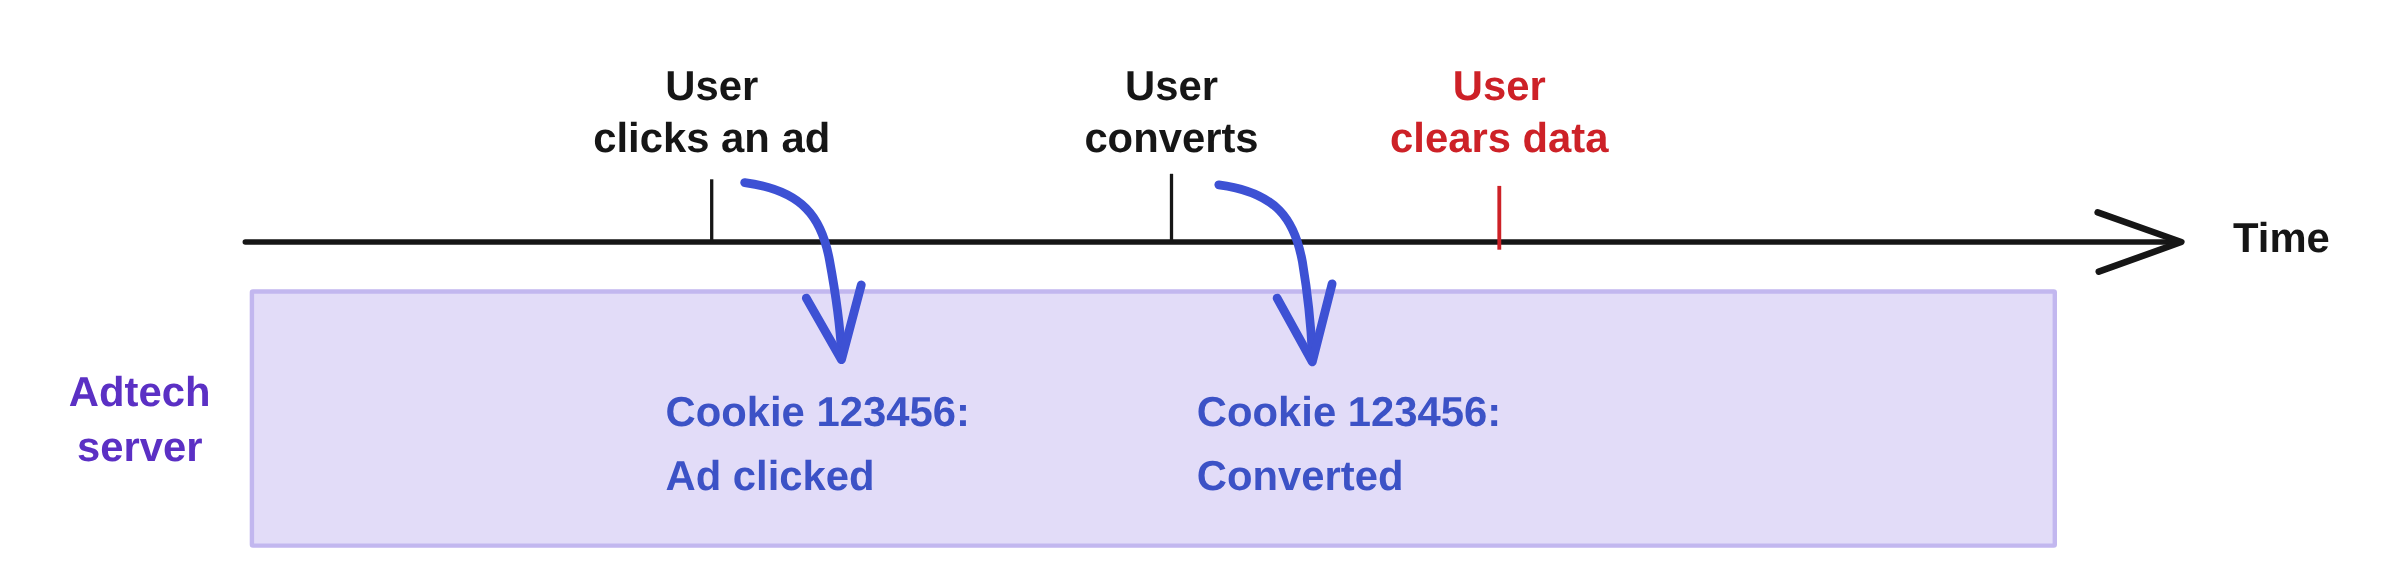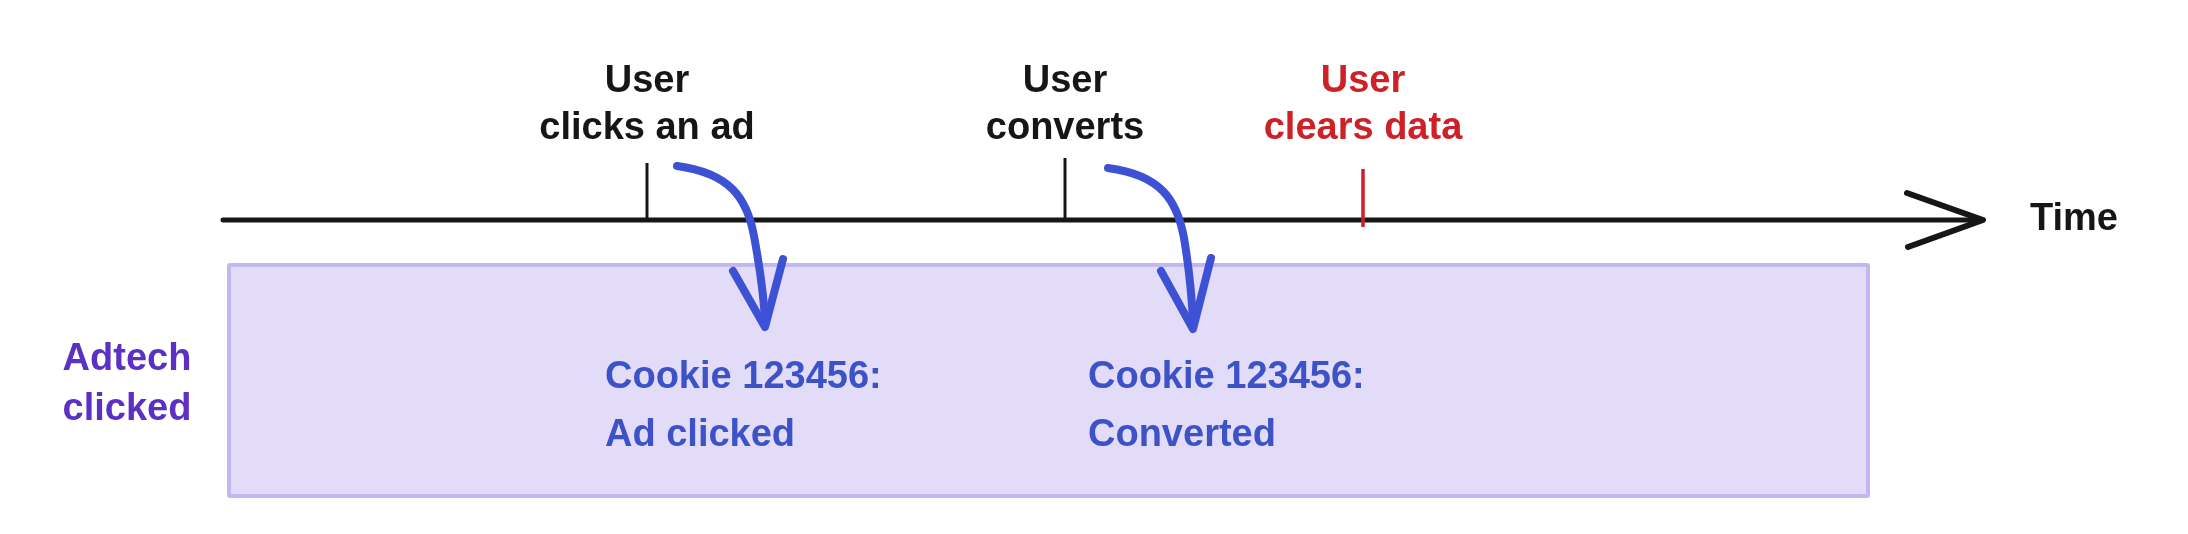--- a/index.html
+++ b/index.html
@@ -109,20 +109,20 @@
   <div class="txt event-label" style="left:647px; top:56px;" data-name="event-label-user-clicks-ad">User
 clicks an ad</div>
   <div class="txt event-label" style="left:1065px; top:56px;" data-name="event-label-user-converts">User
 converts</div>
   <div class="txt event-label cleared" style="left:1363px; top:56px;" data-name="event-label-user-clears-data">User
 clears data</div>
 
   <div class="txt time-label" style="left:2020px; top:194px;margin-left:10px;" data-name="time-axis-label">Time</div>
 
   <div class="txt server-label" style="left:127px; top:332px;" data-name="adtech-server-label">Adtech
-clicked</div>
+server</div>
 
   <div class="txt cookie-entry" style="left:605px; top:346px;" data-name="cookie-log-ad-clicked">Cookie 123456:
 Ad clicked</div>
   <div class="txt cookie-entry" style="left:1088px; top:346px;" data-name="cookie-log-converted">Cookie 123456:
 Converted</div>
 
 </div>
 
 </body></html>

